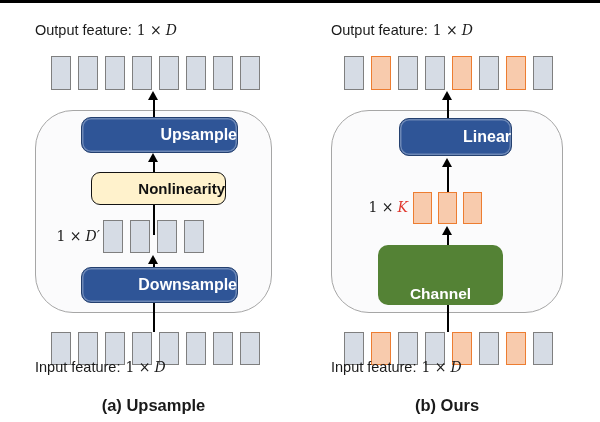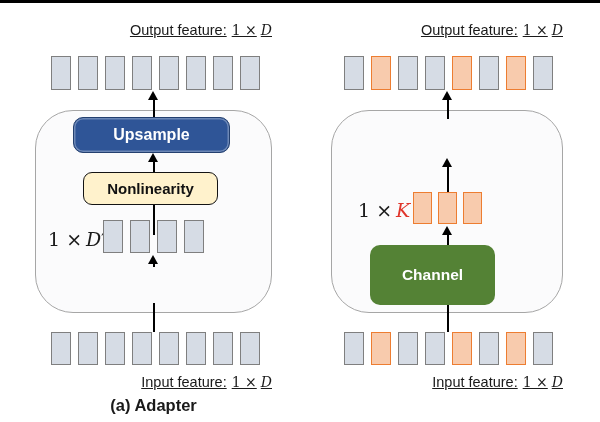--- a/index.html
+++ b/index.html
@@ -27,22 +27,22 @@
   
   .panel-box {
     position:absolute; box-sizing:border-box; border:1.5px solid var(--container-border,#A6A6A6);
     border-radius:38px; background:var(--container-fill,#FBFBFC);
   }
   .box-a { left:35px;  top:110px; width:237px; height:203px; }
   .box-b { left:331px; top:110px; width:232px; height:203px; }
 
   
   .op {
-    position:absolute; box-sizing:border-box; display:flex; align-items:center; justify-content:center;
-    font-weight:bold; text-align:center;
+    position:absolute; box-sizing:border-box; display:flex; align-items:center; justify-content:flex-end;
+    font-weight:bold; text-align:center;margin-left:8px;
   }
   .op.blue {
     background:var(--button-blue,#2F5597); color:#ffffff; border-radius:10px;
     border:1px solid var(--button-blue-border,#24406F);
     box-shadow:inset 0 0 0 1.5px rgba(255,255,255,.3);
     font-size:16px;
   }
   .op.cream {
     background:var(--nonlinearity-fill,#FFF2CC); color:#111111; border-radius:9px;
     border:1.6px solid var(--nonlinearity-border,#141414); font-size:15px;
@@ -57,34 +57,34 @@
   .linear     { left:391px; top:118px; width:113px; height:38px; }
   .channel    { left:370px; top:245px; width:125px; height:60px; }
 
   
   .vline { position:absolute; width:2px; background:#000; }
   .ahead { position:absolute; width:0; height:0;
            border-left:5.5px solid transparent; border-right:5.5px solid transparent;
            border-bottom:9px solid #000; }
 
   
-  .lbl { position:absolute; text-align:right; font-size:14.5px; white-space:nowrap;text-decoration:underline; }
+  .lbl { position:absolute; text-align:left; font-size:14.5px; white-space:nowrap; }
   .lbl-a { left:35px;  width:237px; }
   .lbl-b { left:331px; width:232px; }
   .out-lbl { top:22px; }
-  .in-lbl  { top:374px; }
+  .in-lbl  { top:359px; }
   .caption { position:absolute; top:396px; text-align:center; font-weight:bold; font-size:16.5px; white-space:nowrap; }
   .cap-a { left:35px;  width:237px; }
   .cap-b { left:331px; width:232px; }
 
   .math { font-family:"DejaVu Serif", serif; font-size:14px; margin-left:5px; }
   .mvar { font-style:italic; margin-left:4px; }
   .mvar.red { color:var(--math-red,#E0362C); }
   .mid-lbl { position:absolute; text-align:right; font-size:13.5px; white-space:nowrap; }
-  .mid-lbl .math { margin-left:0; font-size:19px; }
+  .mid-lbl .math { margin-left:0; font-size:14px; }
   .mid-lbl-a { left:48px;  top:228px; width:52px; }
   .mid-lbl-b { left:358px; top:199px; width:50px; }
 </style>
 </head>
 <body>
 
 <div class="stage">
   <div class="top-rule"></div>
 
   <div class="lbl lbl-a out-lbl">
@@ -126,39 +126,42 @@
   <div class="block-row row-a-mid">
       <div class="block gray"></div>
       <div class="block gray"></div>
       <div class="block gray"></div>
       <div class="block gray"></div>
     </div>
 
   <div class="ahead" style="left:148px; top:255px;"></div>
   <div class="vline" style="left:152.5px; top:262px; height:5px;"></div>
 
+  <div class="op blue downsample">
+    <span>Downsample</span>
+  </div>
 
   <div class="vline" style="left:152.5px; top:303px; height:29px;"></div>
 
   <div class="block-row row-a-in">
       <div class="block gray"></div>
       <div class="block gray"></div>
       <div class="block gray"></div>
       <div class="block gray"></div>
       <div class="block gray"></div>
       <div class="block gray"></div>
       <div class="block gray"></div>
       <div class="block gray"></div>
     </div>
 
   <div class="lbl lbl-a in-lbl">
     <span>Input feature:</span><span class="math"><span>1 ×</span><span class="mvar">D</span></span>
   </div>
 
-  <div class="caption cap-a">(a) Adapter</div>
+  <div class="caption cap-a">(a) Upsample</div>
 
   <div class="lbl lbl-b out-lbl">
     <span>Output feature:</span><span class="math"><span>1 ×</span><span class="mvar">D</span></span>
   </div>
 
   <div class="block-row row-b-out">
       <div class="block gray"></div>
       <div class="block orange"></div>
       <div class="block gray"></div>
       <div class="block gray"></div>
@@ -166,20 +169,23 @@
       <div class="block gray"></div>
       <div class="block orange"></div>
       <div class="block gray"></div>
     </div>
 
   <div class="panel-box box-b"></div>
 
   <div class="ahead" style="left:442px; top:91px;"></div>
   <div class="vline" style="left:446.5px; top:99px; height:20px;"></div>
 
+  <div class="op blue linear">
+    <span>Linear</span>
+  </div>
 
   <div class="ahead" style="left:442px; top:158px;"></div>
   <div class="vline" style="left:446.5px; top:165px; height:27px;"></div>
 
   <div class="mid-lbl mid-lbl-b">
     <span class="math"><span>1 ×</span><span class="mvar red">K</span></span>
   </div>
   <div class="block-row row-b-mid">
       <div class="block orange"></div>
       <div class="block orange"></div>
@@ -203,13 +209,14 @@
       <div class="block orange"></div>
       <div class="block gray"></div>
       <div class="block orange"></div>
       <div class="block gray"></div>
     </div>
 
   <div class="lbl lbl-b in-lbl">
     <span>Input feature:</span><span class="math"><span>1 ×</span><span class="mvar">D</span></span>
   </div>
 
+  <div class="caption cap-b">(b) Ours</div>
 </div>
 
 </body></html>

